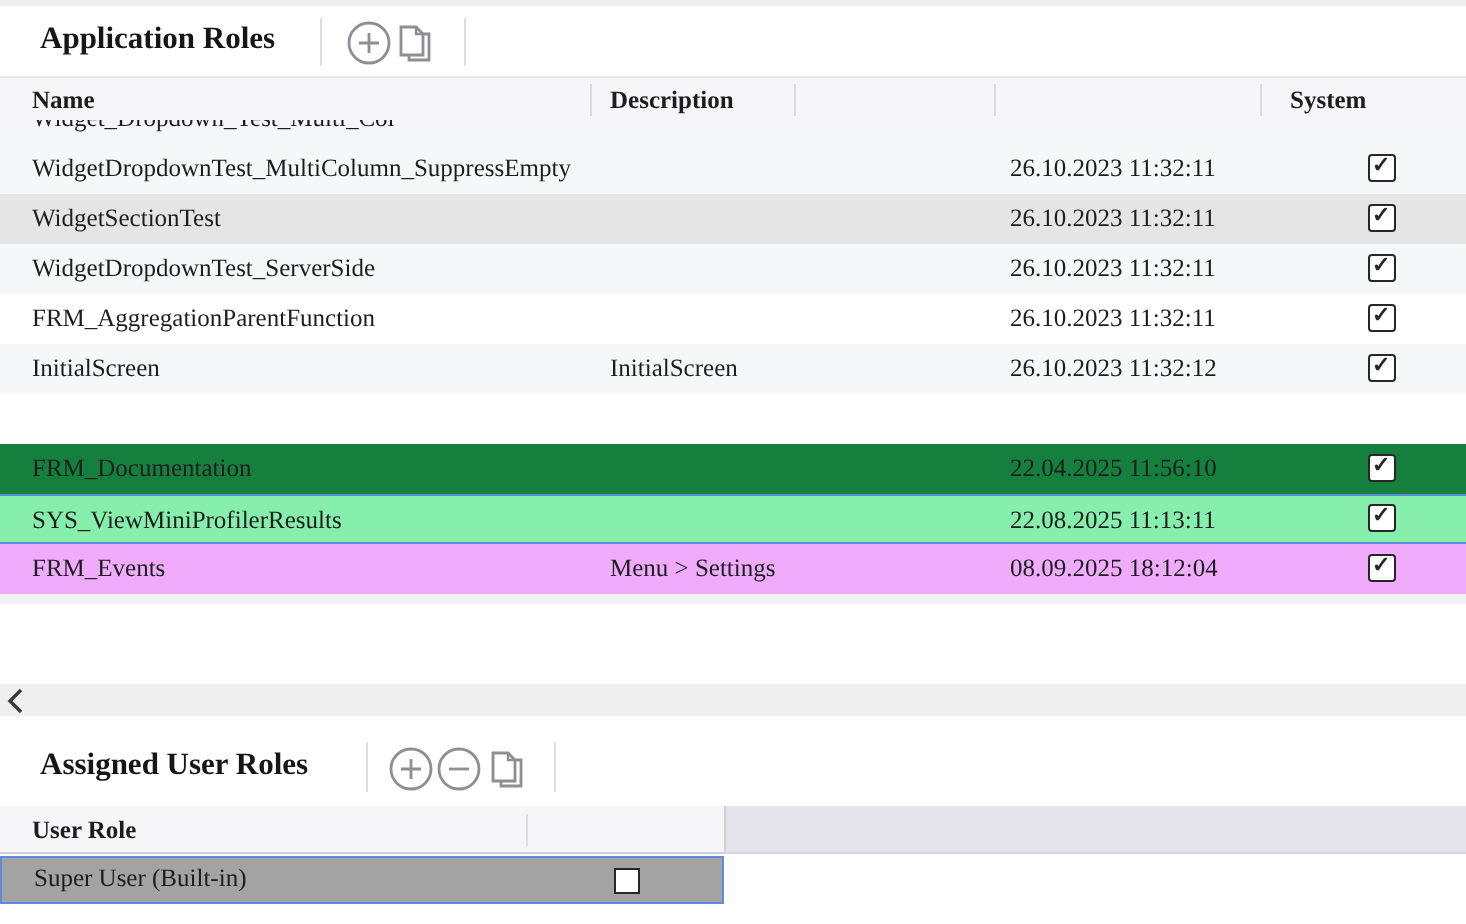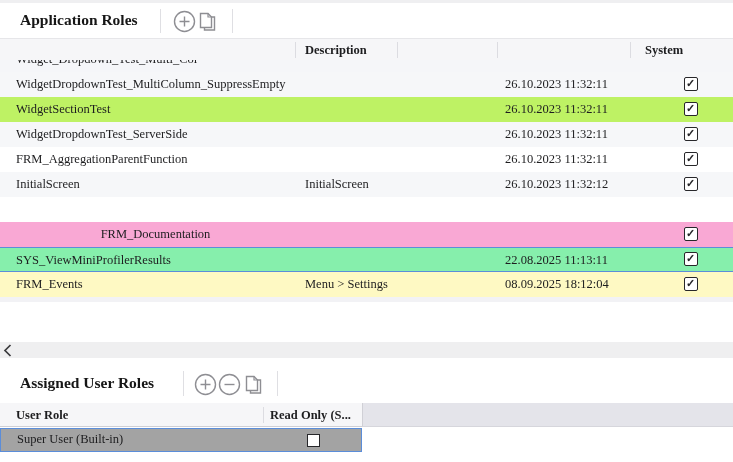--- a/index.html
+++ b/index.html
@@ -65,40 +65,41 @@
             <path d="M7.5 7h10v13h-10z" fill="none" stroke="#8e8e93" stroke-width="1.4"></path>
             <path d="M3.5 3.5h7.5l3.5 3.5v10.5H3.5Z" fill="#fff" stroke="#8e8e93" stroke-width="1.4"></path>
             <path d="M11 3.5v3.5h3.5" fill="none" stroke="#8e8e93" stroke-width="1.2"></path>
           </svg>
       </span>
     </div>
     <div class="abs vsep" style="left:232px;top:4px;height:24px;"></div>
   </div>
 
   <div class="abs thead" style="top:38px;">
+    <div class="hlabel" style="left:16px;width:270px;">Name</div>
     <div class="hdiv" style="left:295px;"></div>
     <div class="hlabel" style="left:305px;width:85px;">Description</div>
     <div class="hdiv" style="left:397px;"></div>
     <div class="hdiv" style="left:497px;"></div>
     <div class="hlabel" style="left:479px;width:118px;margin-top:20px;">Time Created</div>
     <div class="hdiv" style="left:630px;"></div>
     <div class="hlabel" style="left:645px;width:80px;">System</div>
   </div>
 
   <div class="abs partialrow">
     <span>Widget_Dropdown_Test_Multi_Col</span>
   </div>
 
   <div class="trow" style="top:72px;background:#f6f7f9;">
     <span class="cell c-name">WidgetDropdownTest_MultiColumn_SuppressEmpty</span>
     <span class="cell c-desc"></span>
     <span class="cell c-created">26.10.2023 11:32:11</span>
     <span class="cb checked"></span>
   </div>
-  <div class="trow" style="top:97px;background:#bef264;">
+  <div class="trow" style="top:97px;background:#e5e5e5;">
     <span class="cell c-name">WidgetSectionTest</span>
     <span class="cell c-desc"></span>
     <span class="cell c-created">26.10.2023 11:32:11</span>
     <span class="cb checked"></span>
   </div>
   <div class="trow" style="top:122px;background:#f6f7f9;">
     <span class="cell c-name">WidgetDropdownTest_ServerSide</span>
     <span class="cell c-desc"></span>
     <span class="cell c-created">26.10.2023 11:32:11</span>
     <span class="cb checked"></span>
@@ -108,32 +109,33 @@
     <span class="cell c-desc"></span>
     <span class="cell c-created">26.10.2023 11:32:11</span>
     <span class="cb checked"></span>
   </div>
   <div class="trow" style="top:172px;background:#f6f7f9;">
     <span class="cell c-name">InitialScreen</span>
     <span class="cell c-desc">InitialScreen</span>
     <span class="cell c-created">26.10.2023 11:32:12</span>
     <span class="cb checked"></span>
   </div>
-  <div class="trow" style="top:222px;background:#f9a8d4;text-align:center;">
+  <div class="trow" style="top:222px;background:#15803d;">
     <span class="cell c-name">FRM_Documentation</span>
     <span class="cell c-desc"></span>
+    <span class="cell c-created">22.04.2025 11:56:10</span>
     <span class="cb checked"></span>
   </div>
   <div class="trow row-sel" style="top:247px;">
     <span class="cell c-name">SYS_ViewMiniProfilerResults</span>
     <span class="cell c-desc"></span>
     <span class="cell c-created">22.08.2025 11:13:11</span>
     <span class="cb checked" style="top:4px;"></span>
   </div>
-  <div class="trow" style="top:272px;background:#fef9c3;">
+  <div class="trow" style="top:272px;background:#f0abfc;">
     <span class="cell c-name">FRM_Events</span>
     <span class="cell c-desc">Menu &gt; Settings</span>
     <span class="cell c-created">08.09.2025 18:12:04</span>
     <span class="cb checked"></span>
   </div>
   <div class="abs rowsliver"></div>
 
   <div class="abs hscroll">
     <div class="abs" style="left:3px;top:2px;">
       <svg width="10" height="13" viewBox="0 0 10 13">
@@ -169,21 +171,20 @@
             <path d="M11 3.5v3.5h3.5" fill="none" stroke="#8e8e93" stroke-width="1.2"></path>
           </svg>
       </span>
     </div>
     <div class="abs vsep" style="left:277px;top:5px;height:25px;"></div>
   </div>
 
   <div class="abs bhead">
     <div class="hlabel" style="left:16px;width:230px;height:24px;line-height:24px;">User Role</div>
     <div class="hdiv" style="left:263px;top:4px;"></div>
-    <div class="hlabel" style="left:270px;width:90px;height:24px;line-height:24px;">Read Only (S...</div>
   </div>
   <div class="abs bfill"></div>
 
   <div class="abs brow">
     <span class="cell" style="left:16px;width:230px;height:21px;line-height:21px;">Super User (Built-in)</span>
     <span class="bcb"></span>
   </div>
 
 </div>
 

